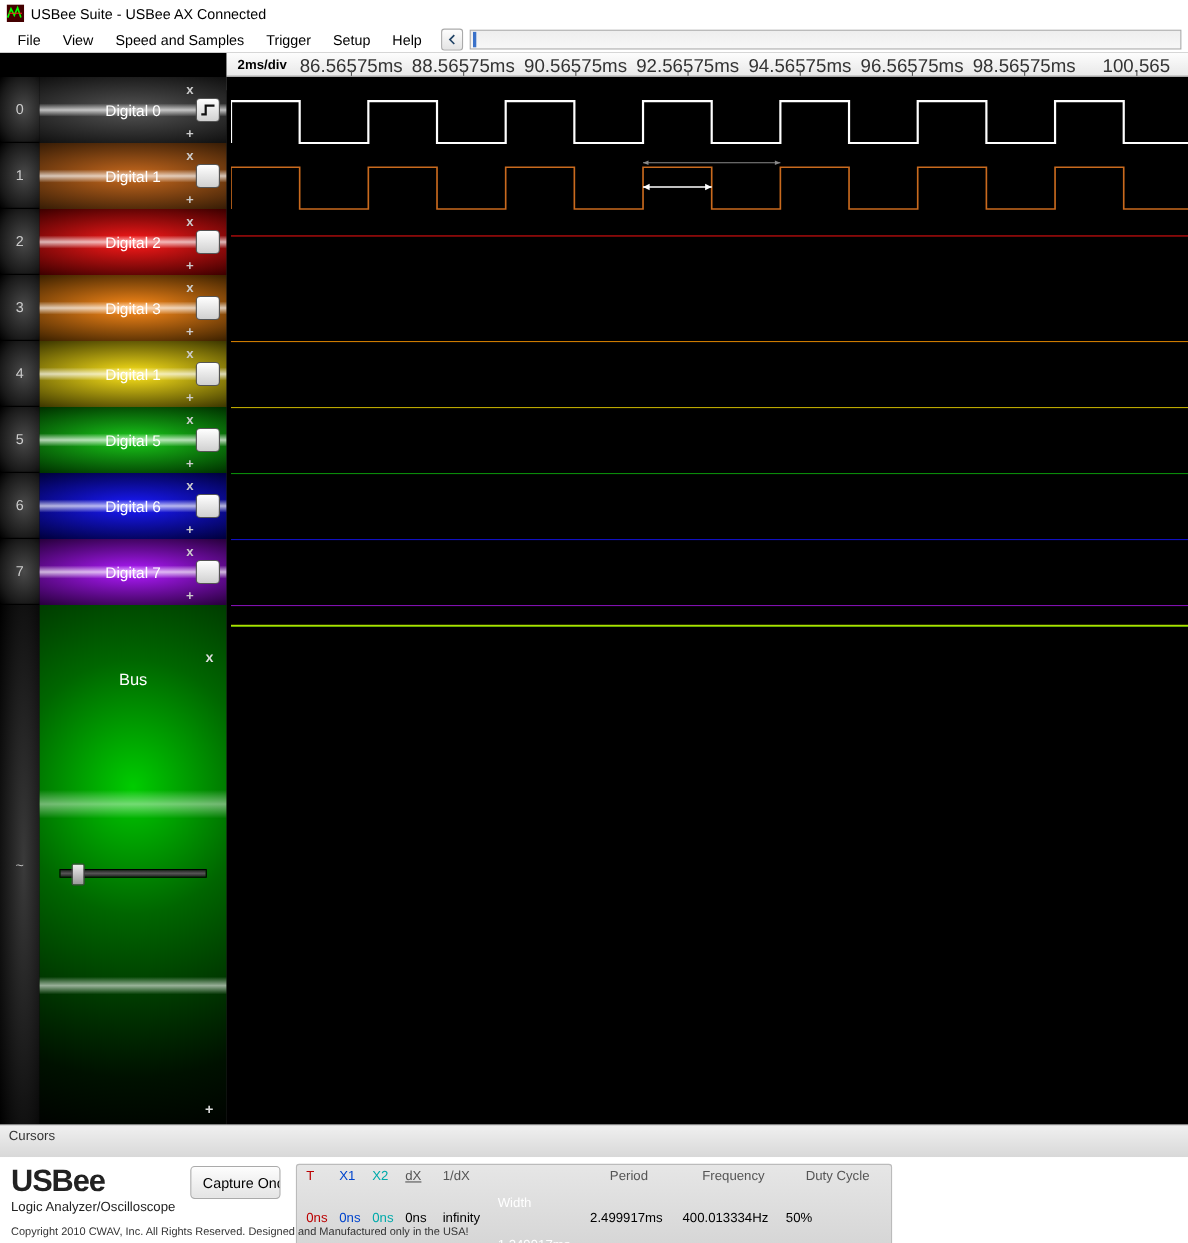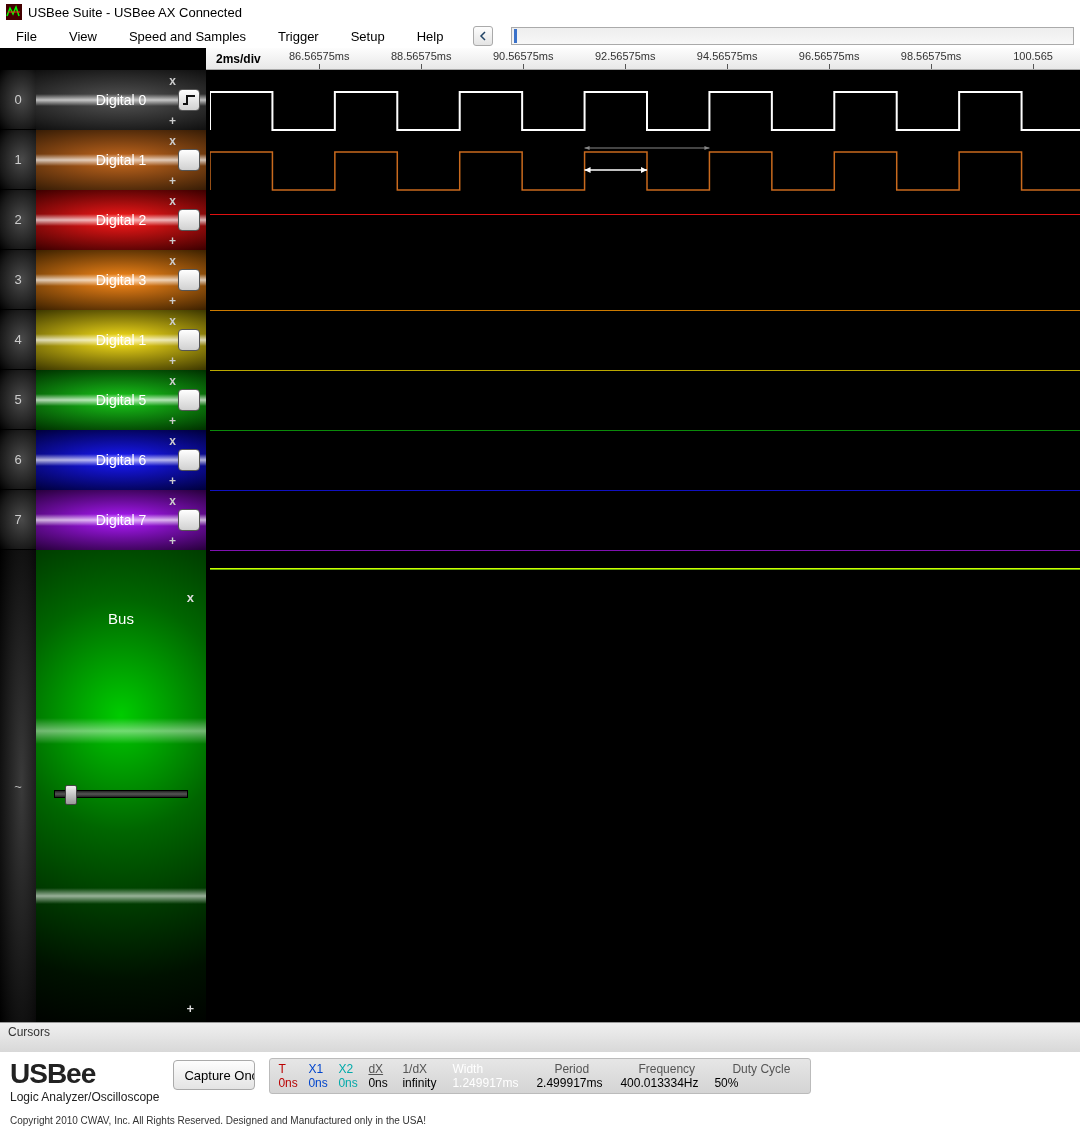--- a/index.html
+++ b/index.html
@@ -2,34 +2,34 @@
 <html><head>
 <meta charset="utf-8">
 <style>
   * { box-sizing: border-box; margin: 0; padding: 0; }
   body { font-family: "Segoe UI", Tahoma, sans-serif; font-size: 13px; background: #fff; width: 1080px; height: 1130px; overflow: hidden; display: flex; flex-direction: column; }
   
   .titlebar { height: 24px; display: flex; align-items: center; gap: 6px; padding: 2px 6px; background: #fff; }
   .app-icon { width: 16px; height: 16px; display: inline-block; }
   .title-text { font-size: 13px; color: #000; }
   
-  .menubar { height: 24px; display: flex; align-items: center; gap: 12px; padding: 0 6px; background: #fff; }
+  .menubar { height: 24px; display: flex; align-items: center; gap: 0; padding: 0 6px; background: #fff; }
   .menu-item { padding: 2px 10px; font-size: 13px; color: #000; cursor: default; }
   .nav-btn { width: 20px; height: 20px; border: 1px solid #aaa; border-radius: 3px; background: linear-gradient(#fdfdfd,#e4e4e4); display: flex; align-items: center; justify-content: center; margin-left: 8px; cursor: pointer; }
   .scroll-track { flex: 1; height: 18px; border: 1px solid #aaa; background: linear-gradient(#eee,#f7f7f7); margin-left: 6px; position: relative; }
   .scroll-thumb { position: absolute; left: 2px; top: 1px; width: 3px; height: 14px; background: #3a71c9; }
   
   .main { flex: 1; display: flex; min-height: 0; }
   .sidebar { width: 206px; background: #000; display: flex; flex-direction: column; padding-top: 22px; }
   .content { flex: 1; display: flex; flex-direction: column; background: #000; min-width: 0; gap: 12px; }
   
   .ruler { height: 22px; background: linear-gradient(#fdfdfd,#e8e8e8); border-bottom: 1px solid #aaa; display: flex; align-items: center; position: relative; overflow: hidden; }
   .ruler-div { font-weight: bold; font-size: 12px; padding: 0 10px; }
   .ruler-labels { flex: 1; position: relative; height: 100%; }
-  .ruler-label { position: absolute; font-size: 11px; color: #333; top: 2px; transform: translateX(-50%); }
+  .ruler-label { position: absolute; font-size: 17px; color: #333; top: 2px; transform: translateX(-50%); }
   .ruler-tick { position: absolute; bottom: 0; width: 1px; height: 5px; background: #555; }
   
   .channel { height: 60px; display: flex; align-items: stretch; position: relative; }
   .ch-num { width: 36px; background: radial-gradient(ellipse at 60% 50%, #4a4a4a 0%, #1a1a1a 70%, #000 100%); color: #ccc; display: flex; align-items: center; justify-content: center; font-size: 13px; border-bottom: 1px solid #000; }
   .ch-body { flex: 1; position: relative; display: flex; align-items: center; justify-content: center; }
   .ch-label { color: #fff; font-size: 14px; z-index: 2; }
   .ch-btn { position: absolute; right: 6px; top: 50%; transform: translateY(-50%); width: 22px; height: 22px; background: linear-gradient(#fff,#d0d0d0); border-radius: 4px; border: 1px solid #555; z-index: 3; display:flex; align-items:center; justify-content:center; }
   .ch-x { position: absolute; right: 30px; top: 4px; color: #ccc; font-size: 12px; font-weight: bold; z-index:3;}
   .ch-plus { position: absolute; right: 30px; bottom: 2px; color: #ccc; font-size: 12px; font-weight: bold; z-index:3;}
   .ch-glow { position: absolute; inset: 0; }
@@ -59,21 +59,21 @@
   .capture-btn { margin-top:2px; height: 30px; padding: 0 10px; background: linear-gradient(#fdfdfd,#e4e4e4); border:1px solid #aaa; border-radius:4px; font-size:13px; display:flex; align-items:center; overflow:hidden; white-space:nowrap; width:82px;}
   .meas { flex:1; }
   .meas-head { display:flex; align-items:center; gap:6px; font-size:12px; color:#333; margin-bottom:4px;}
   .meas-head .circ { width:16px; height:16px; border:1px solid #888; border-radius:50%; background:linear-gradient(#fff,#ddd); display:flex; align-items:center; justify-content:center; font-size:10px;}
   .meas-table { background: linear-gradient(#e6e6e6,#d4d4d4); border:1px solid #bbb; border-radius:3px; padding: 3px 8px; font-size:12px; display:inline-block; }
   .meas-row { display:flex; gap:0; }
   .meas-cell { width: auto; padding: 0 8px 0 0; min-width: 28px;}
   .mh { color:#555; }
   .mh.t { color:#b00;} .mh.x1{color:#04c;} .mh.x2{color:#0aa;}
   .mv.t { color:#b00;} .mv.x1{color:#04c;} .mv.x2{color:#0aa;}
-  .mh.w,.mv.w{color:#fff;}
+  .mh.w,.mv.w{color:#fff;margin-top:24px;}
   .copyright { position:absolute; bottom:4px; left:10px; font-size:10px; color:#333;}
   
   svg.wave { position:absolute; left:4px; top:0; height:60px; }
 </style>
 </head>
 <body>
 
 <div class="titlebar">
   <span class="app-icon">
     <svg viewBox="0 0 16 16">

